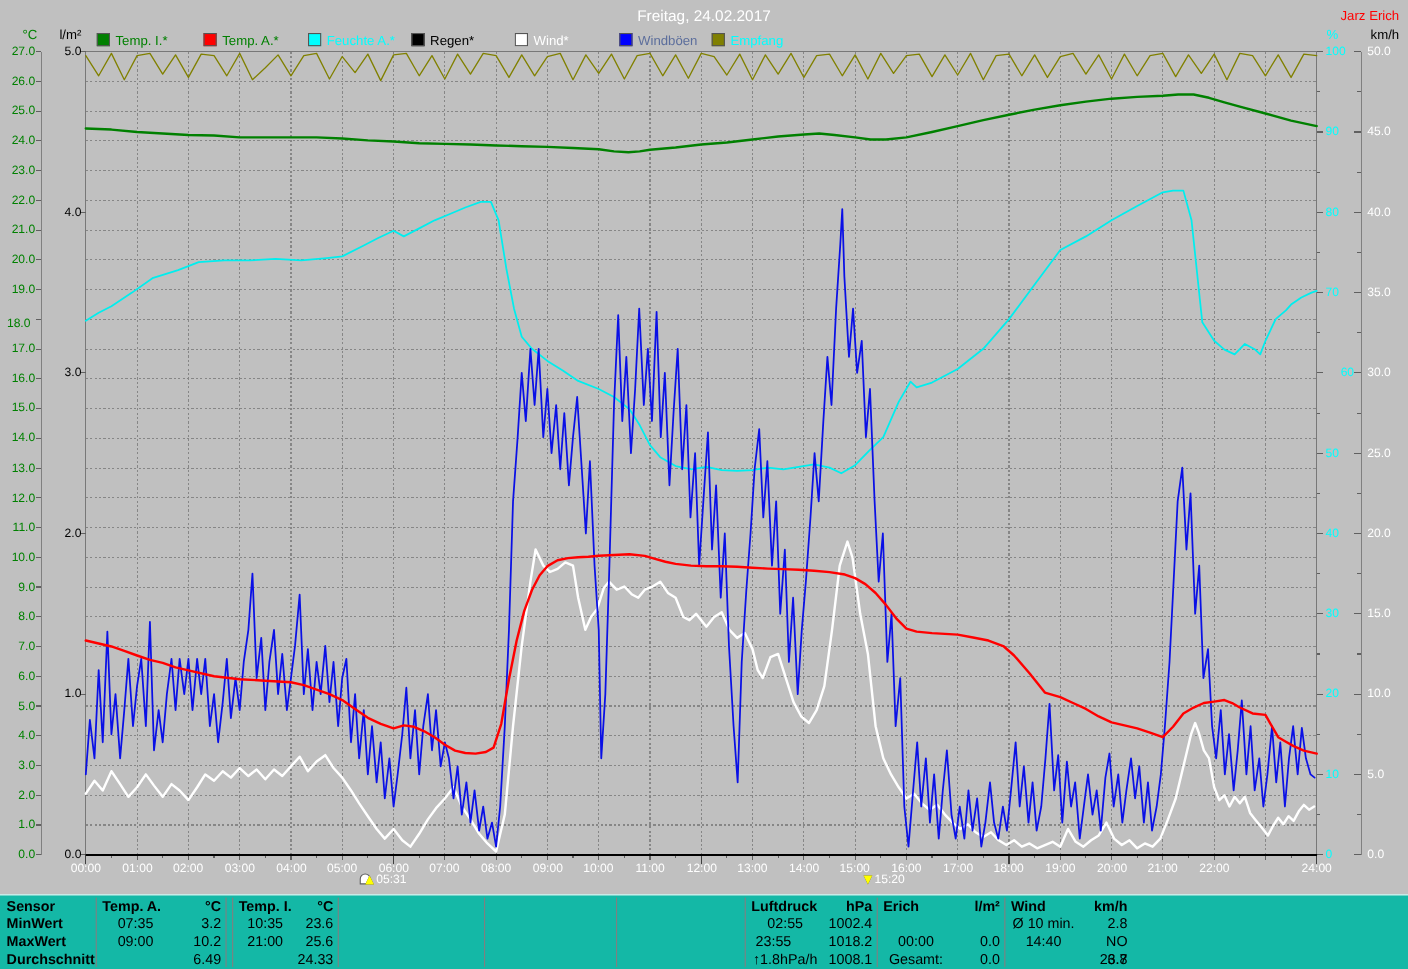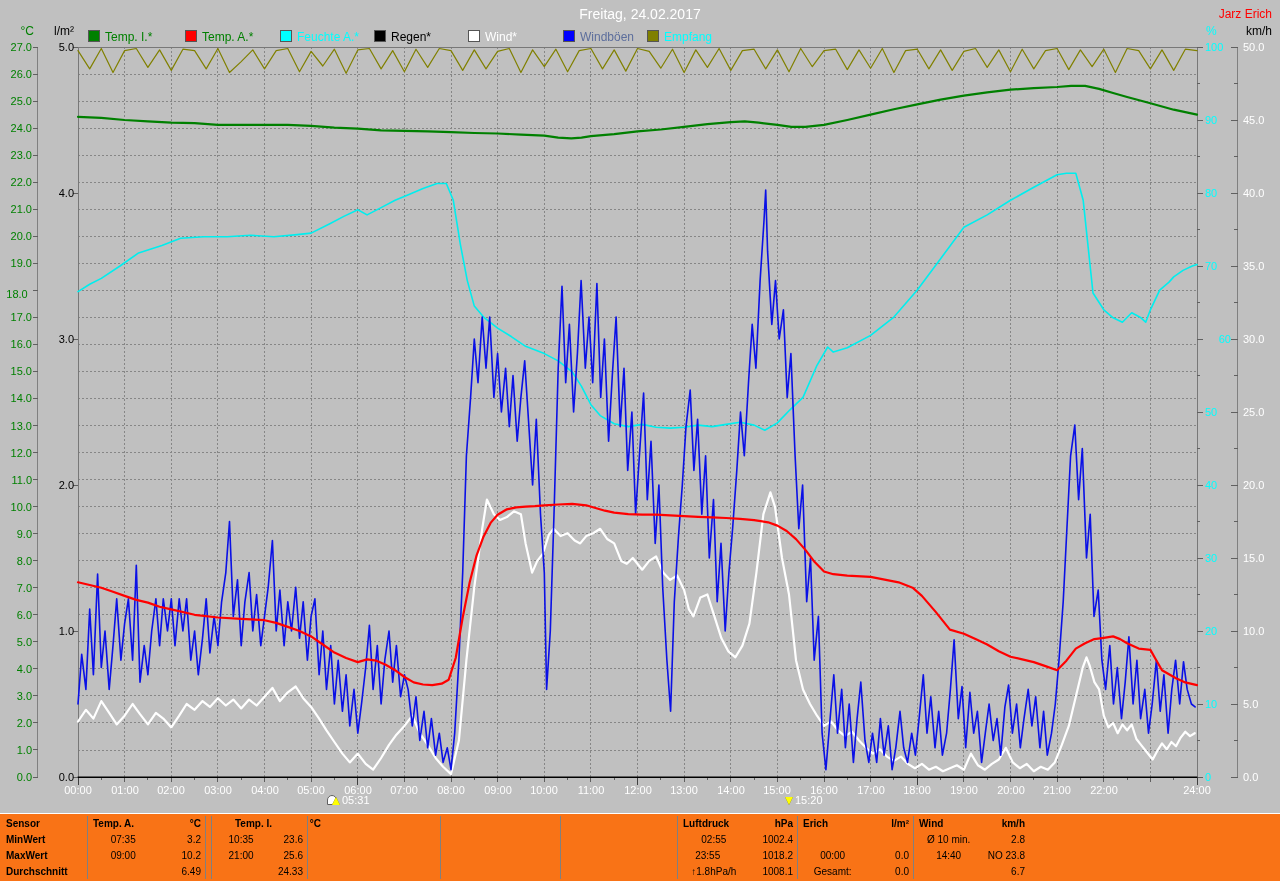--- a/index.html
+++ b/index.html
@@ -15,22 +15,22 @@
   .tick-label{font-size:11px;line-height:12px;white-space:nowrap}
   #chart-svg{top:0;left:0}
   .x-label{top:784px;width:44px;text-align:center;color:#ffffff;font-size:11px}
   .marker{top:794px;height:13px;color:#ffffff;font-size:11px;white-space:nowrap}
   .marker-dot{display:inline-block;width:8px;height:8px;background:#ffffff;border:1px solid #606060;
               border-radius:50% 50% 50% 0;vertical-align:-1px;margin-right:1px}
   .marker-tri{display:inline-block;width:0;height:0;border-left:4px solid transparent;
               border-right:4px solid transparent;border-top:8px solid #ffff00;
               vertical-align:-1px;margin-right:2px;filter:drop-shadow(0 0 0.5px #404040)}
   .marker-tri.up{border-top:none;border-bottom:8px solid #ffff00;margin-left:-6px}
-  #table{top:813px;left:0;width:1280px;height:67px;background:#f97316;border-top:1px solid #ffffff;
-         border-bottom:1px solid #808080;font-size:10px;color:#000}
+  #table{top:813px;left:0;width:1280px;height:67px;background:#14b8a6;border-top:1px solid #ffffff;
+         border-bottom:1px solid #808080;font-size:13px;color:#000}
   .t-sep{position:absolute;top:2px;bottom:2px;width:1px;background:#808080}
   .t-rowlabel{position:absolute;left:6px;width:78px;font-weight:bold;height:16px;line-height:16px}
   .t-cell{position:absolute;height:16px;line-height:16px;display:flex}
   .t-cell .tm{width:56%;text-align:center}
   .t-cell .vl{flex:1;text-align:right}
   .t-head{font-weight:bold}
   .t-head .tm{text-align:left}
 </style>
 </head>
 <body>
@@ -349,21 +349,21 @@
       <span class="vl">3.2</span>
     </div>
     <div class="t-cell" style="left: 93px; width: 108px; top: 34px;">
       <span class="tm">09:00</span>
       <span class="vl">10.2</span>
     </div>
     <div class="t-cell" style="left: 93px; width: 108px; top: 50px;">
       <span class="tm"></span>
       <span class="vl">6.49</span>
     </div>
-    <div class="t-cell t-head" style="left: 235px; width: 86px; top: 2px; gap: 12px;">
+    <div class="t-cell t-head" style="left: 217px; width: 86px; top: 2px; gap: 12px;">
       <span class="tm">Temp. I.</span>
       <span class="vl">°C</span>
     </div>
     <div class="t-cell" style="left: 217px; width: 86px; top: 18px;">
       <span class="tm">10:35</span>
       <span class="vl">23.6</span>
     </div>
     <div class="t-cell" style="left: 217px; width: 86px; top: 34px;">
       <span class="tm">21:00</span>
       <span class="vl">25.6</span>

